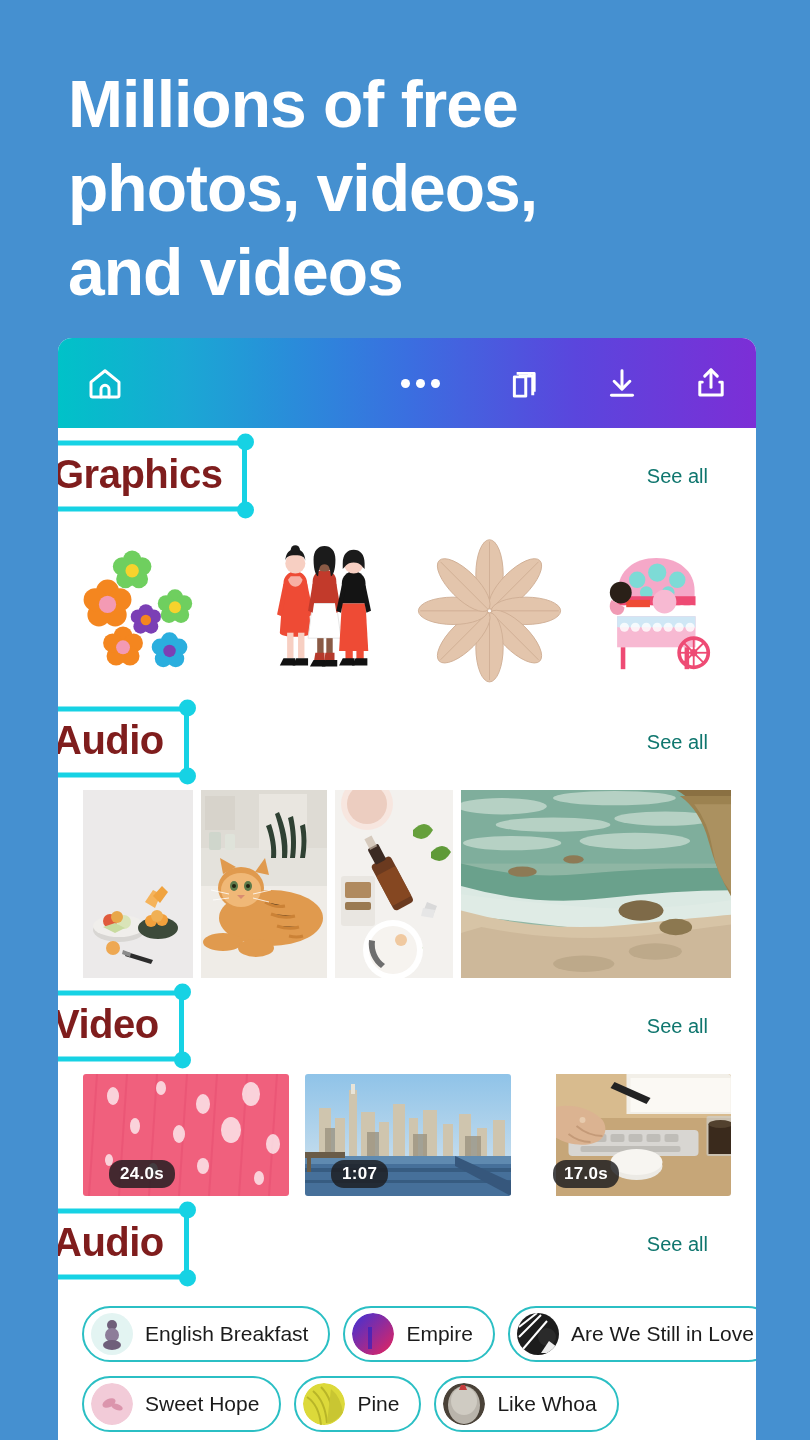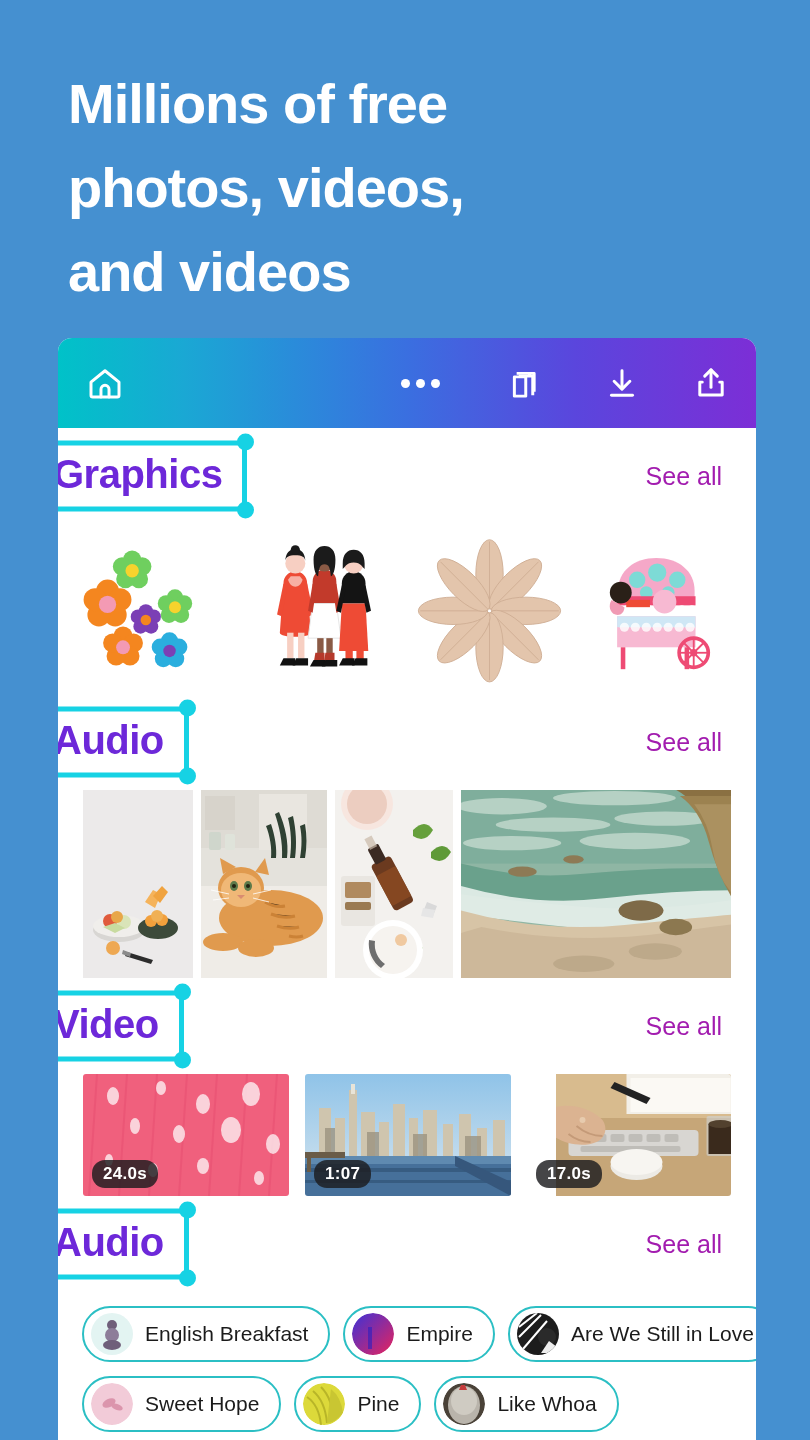--- a/index.html
+++ b/index.html
@@ -9,21 +9,21 @@
     font-family:"Liberation Sans", sans-serif;
     overflow:hidden;
     position:relative;
   }
 
   
   .headline{
     position:absolute;
     left:68px; top:62px; width:680px;
     color:#ffffff;
-    font-size:56px;
+    font-size:66px;
     font-weight:bold;
     line-height:84px;
     letter-spacing:-1px;
   }
   .headline span{ display:block; }
 
   
   .card{
     position:absolute;
     left:58px; top:338px;
@@ -56,35 +56,35 @@
     display:inline-block;margin:0 3px;
   }
 
   
   .section-head{
     position:relative;
     height:96px;
   }
   .seeall{
     position:absolute;
-    right:34px; top:50%; transform:translateY(-50%);
-    font-size:25px; color:#a21caf; font-weight:400;
+    right:48px; top:50%; transform:translateY(-50%);
+    font-size:20px; color:#0f766e; font-weight:400;
   }
 
   
   .selbox{
     position:absolute;
     top:50%; transform:translateY(-50%);
     background:#fff;
     border:5px solid #16d2e4;
     border-radius:6px;
     padding:6px 20px 10px 20px;
     font-size:40px;
     font-weight:bold;
-    color:#6d28d9;
+    color:#7f1d1d;
     letter-spacing:-0.5px;
     white-space:nowrap;
     z-index:5;
   }
   .selbox .h{
     position:absolute;
     width:17px;height:17px;border-radius:50%;
     background:#16d2e4;
   }
   .selbox .h.tr{ right:-12px; top:-12px; }
@@ -110,21 +110,21 @@
   .ph3{ width:118px; background:#f2f1ef; }
   .ph4{ flex:1; }
 
   
   .video-row{ padding:0 25px; gap:16px; height:122px; }
   .vid{ position:relative; border-radius:3px; overflow:hidden; height:122px; }
   .vid1{ width:206px; }
   .vid2{ width:206px; }
   .vid3{ flex:1;padding-left:29px; }
   .badge{
-    position:absolute; left:9px; bottom:8px;
+    position:absolute; left:26px; bottom:8px;
     background:rgba(28,28,30,.82);
     color:#fff; font-size:17px; font-weight:bold;
     padding:4px 11px; border-radius:13px;
     letter-spacing:.3px;
   }
 
   
   .audio-wrap{ padding:14px 8px 0 24px; }
   .audio-row{ display:flex; gap:13px; margin-bottom:14px; }
   .chip{

